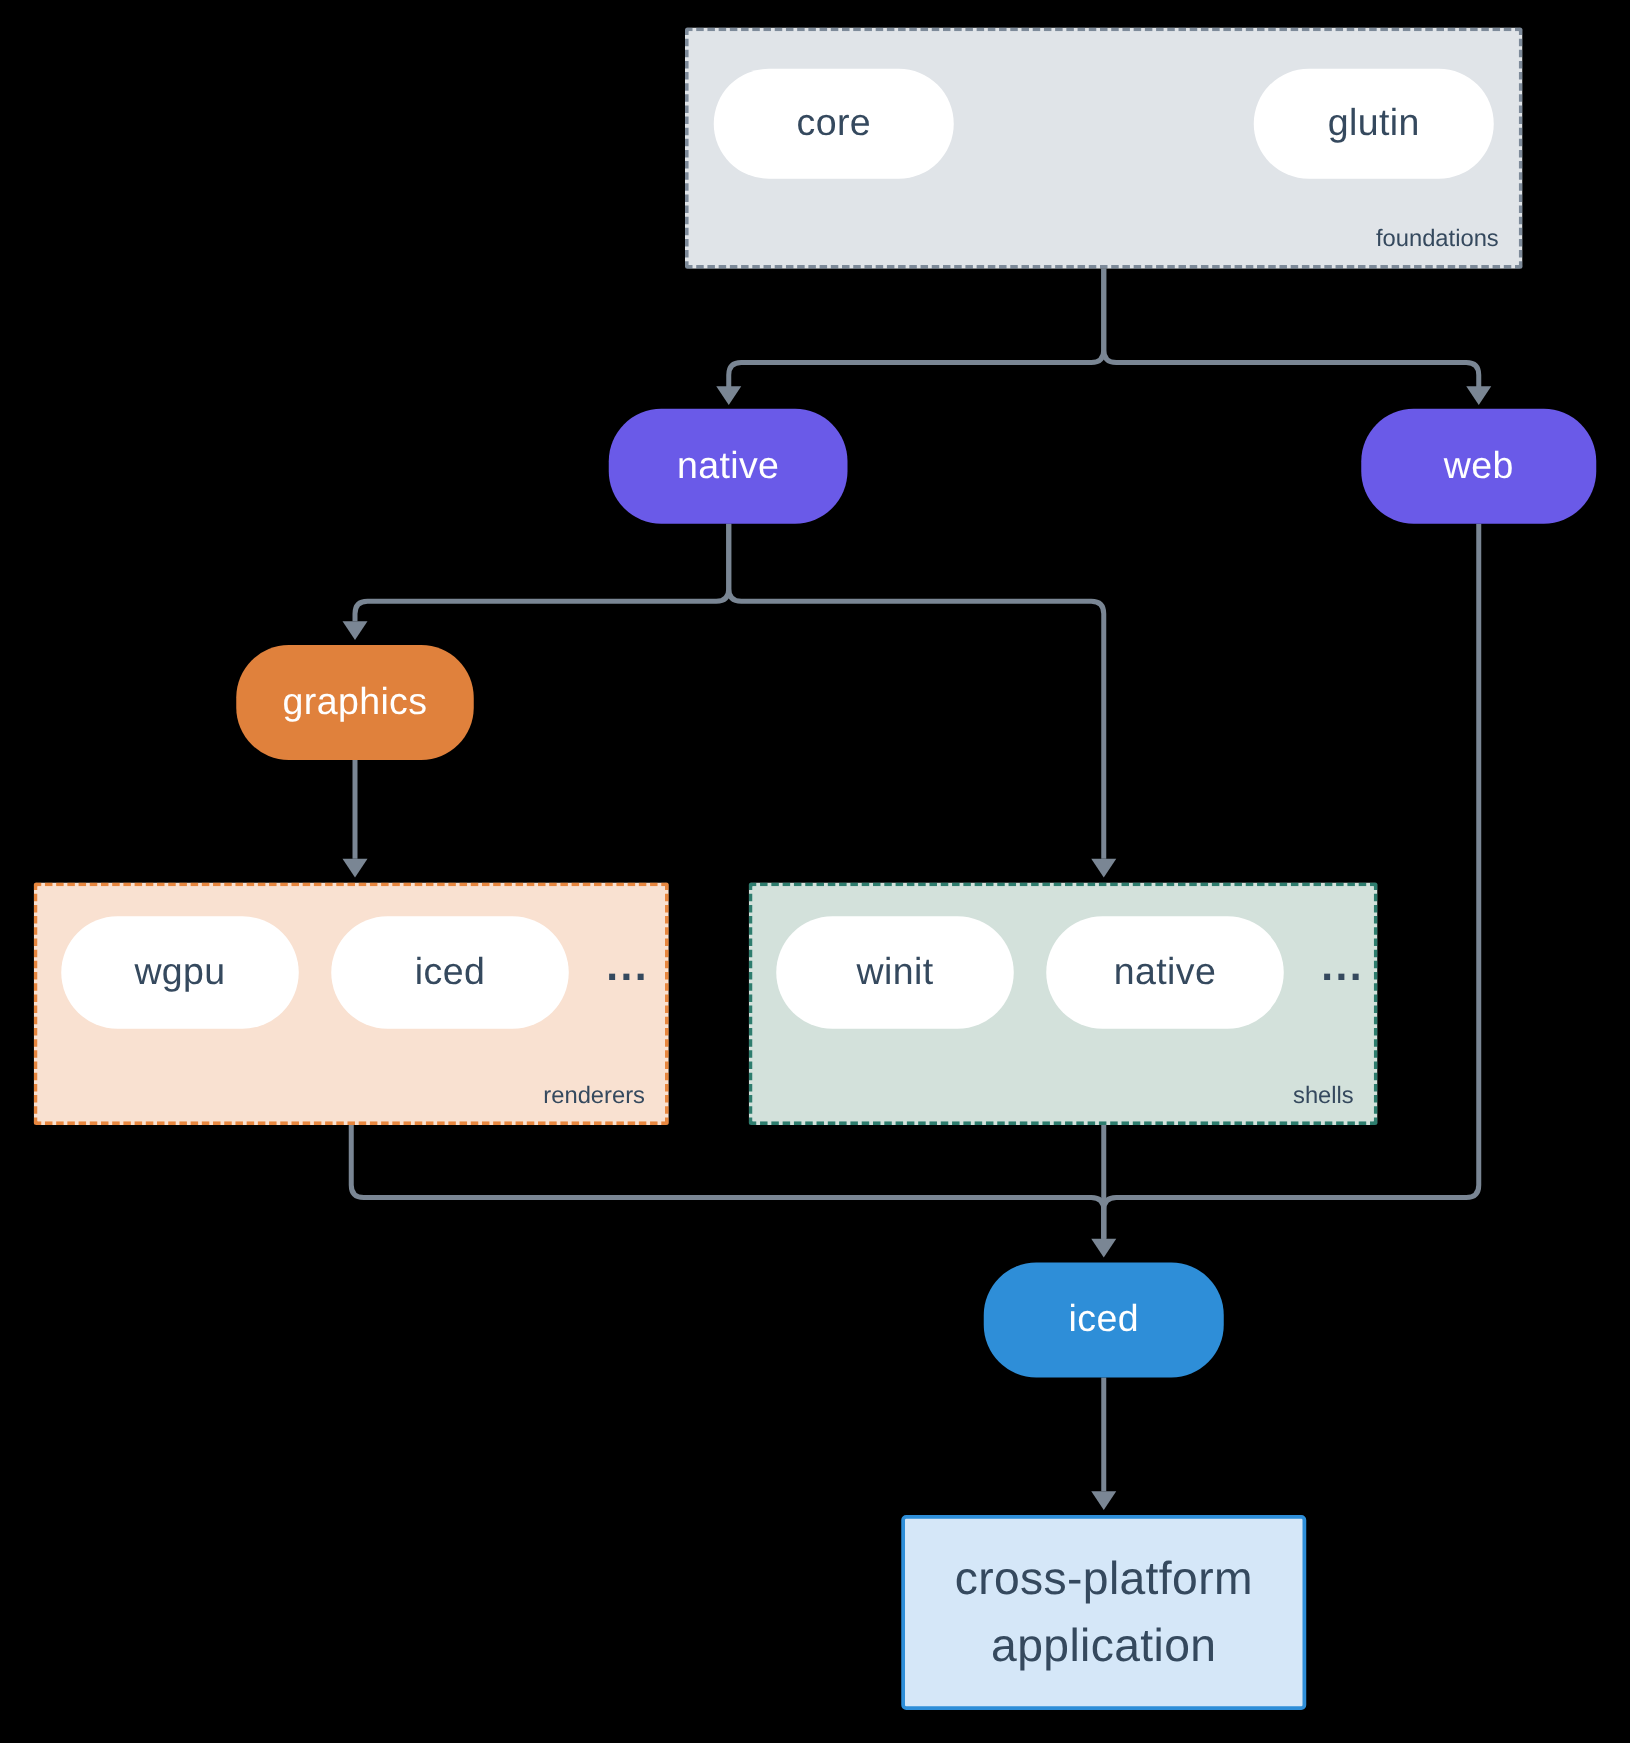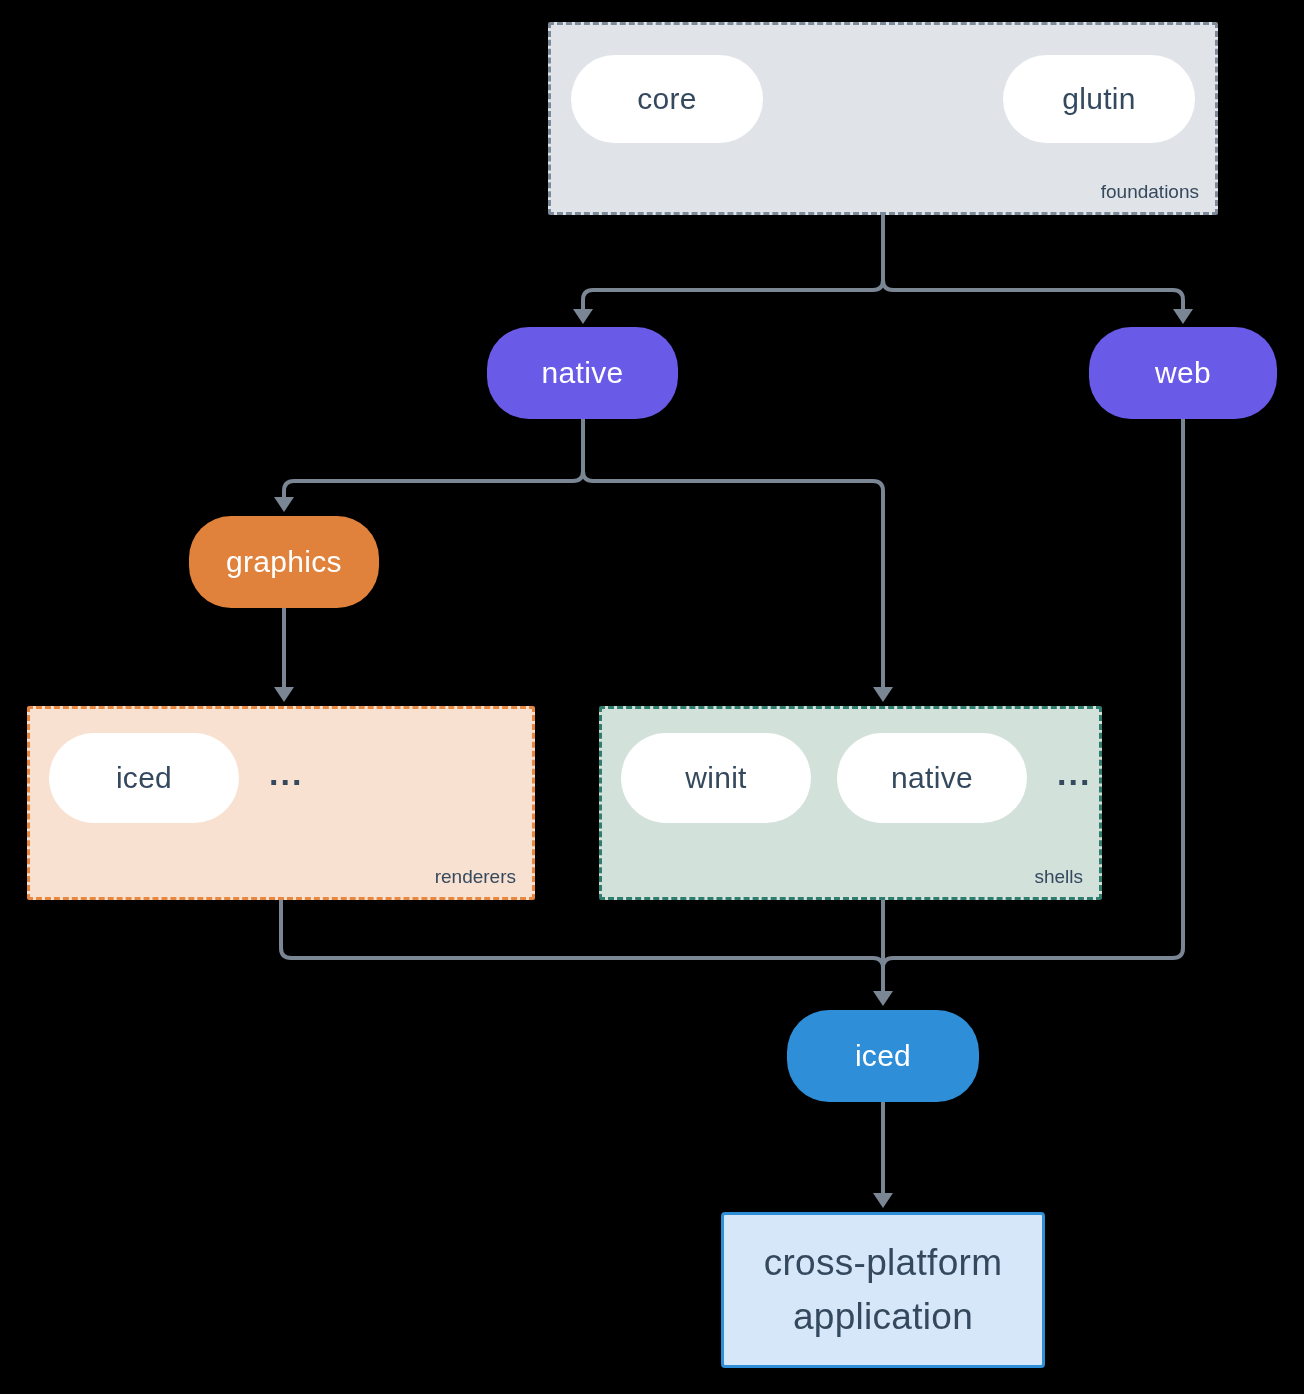--- a/index.html
+++ b/index.html
@@ -166,20 +166,21 @@
     <div class="group-label">foundations</div>
   </section>
 
   <div class="node-pill native">native</div>
   <div class="node-pill web">web</div>
 
   <div class="node-pill graphics">graphics</div>
 
   <section class="group renderers">
     <div class="pill-row">
+      <div class="pill white">wgpu</div>
       <div class="pill white">iced</div>
       <span class="ellipsis">...</span>
     </div>
     <div class="group-label">renderers</div>
   </section>
 
   <section class="group shells">
     <div class="pill-row">
       <div class="pill white">winit</div>
       <div class="pill white">native</div>

